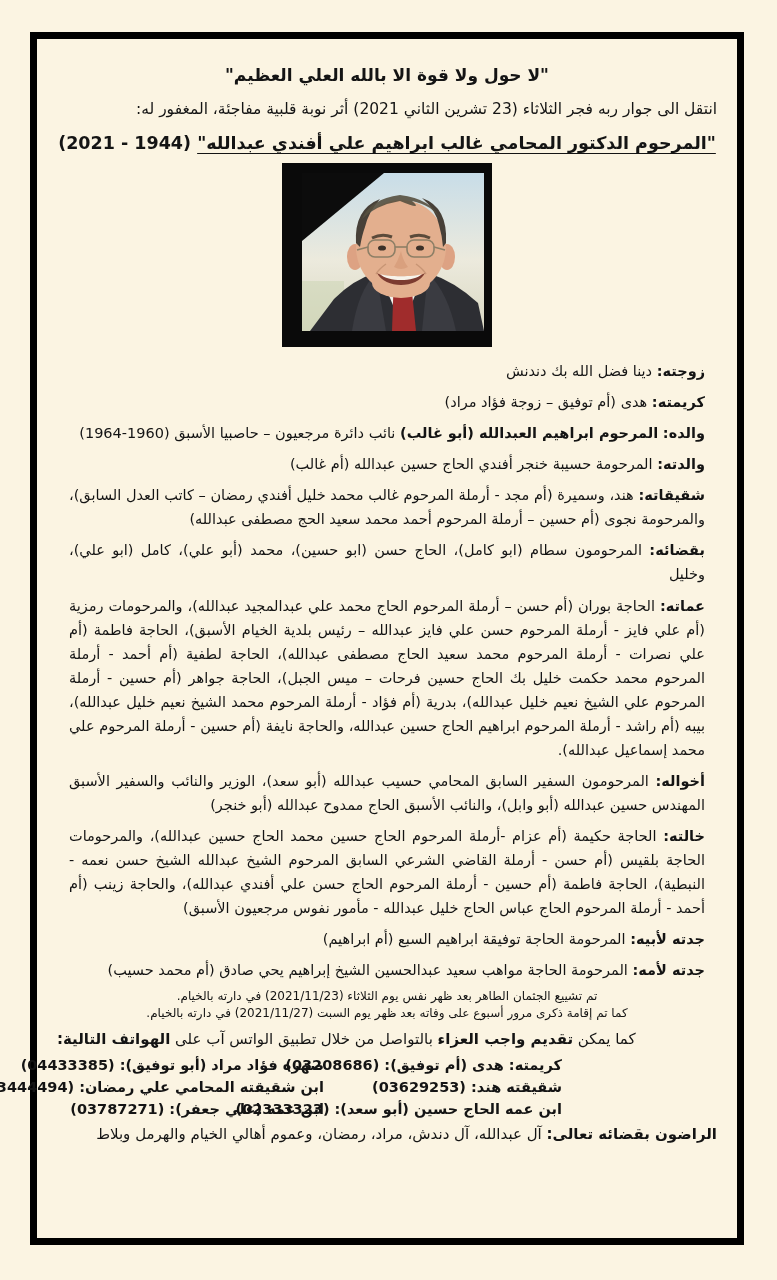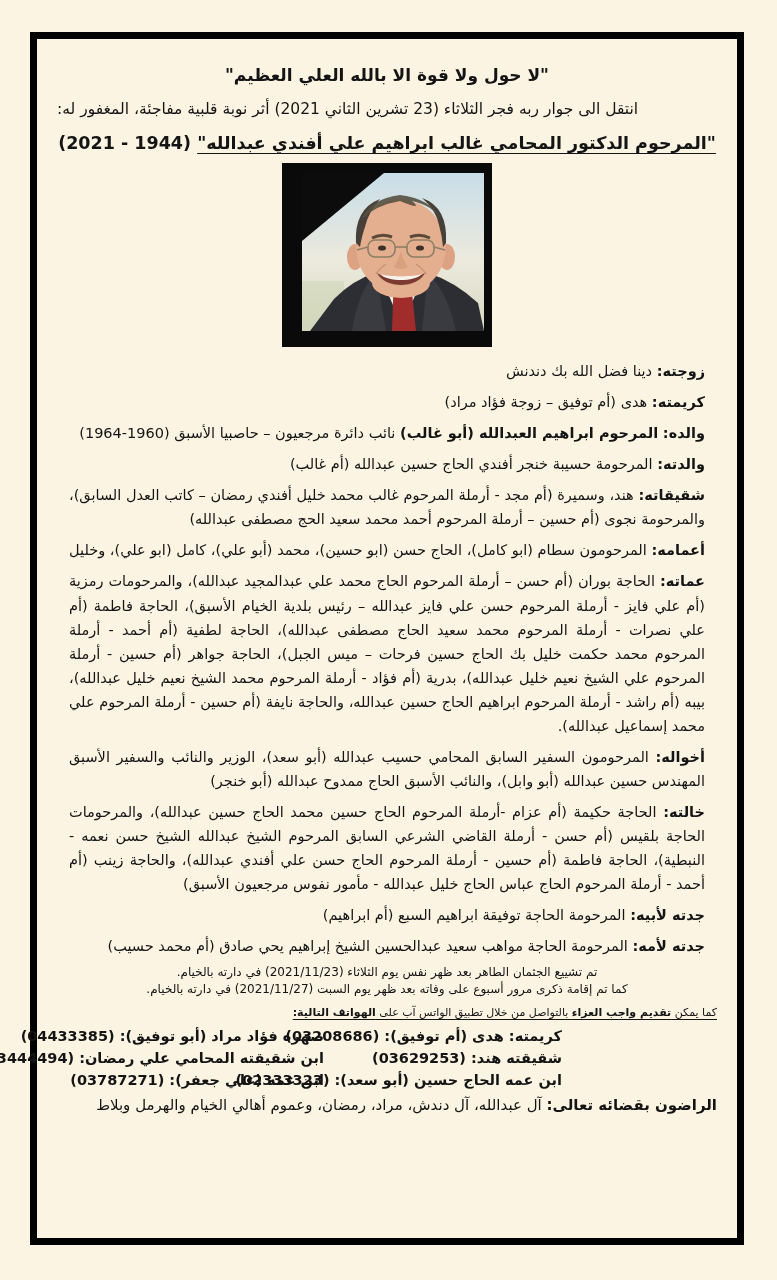--- a/index.html
+++ b/index.html
@@ -9,31 +9,31 @@
     font-family:"DejaVu Sans", sans-serif;
     overflow:hidden;
   }
   .frame {
     position:absolute; left:30px; top:32px;
     width:714px; height:1213px;
     border:7px solid #000; box-sizing:border-box;
     padding:22px 20px 0; direction:rtl;
   }
   .invocation { font-size:17px; font-weight:bold; margin:4px 0 15px; text-align:center; }
-  .announcement { font-size:15.5px; margin:0 0 15px; text-align:left; }
+  .announcement { font-size:15.5px; margin:0 0 15px; text-align:right; }
   .title { font-size:17.5px; font-weight:bold; margin:0 0 10px; text-align:center; }
   .title .uname { text-decoration:underline; text-underline-offset:4px; }
   .photo-wrap { width:210px; height:184px; margin:6px auto 12px; }
   .photo-wrap svg { display:block; width:210px; height:184px; }
   .fam { font-size:14.5px; line-height:1.66; margin:0 12px 7px; text-align:justify; }
   .fam .lbl { font-weight:bold; }
   .note { font-size:12px; text-align:center; margin:3px 0; }
   .condolence {
-    font-size:11px; text-align:right; margin:10px 0 9px;
-    text-decoration:underline; text-underline-offset:3px;
+    font-size:15px; text-align:left; margin:10px 0 9px;
+    text-underline-offset:3px;
   }
   .condolence .b { font-weight:bold; }
   .contacts {
     display:grid; grid-template-columns:238px 1fr;
     margin:2px 155px 6px 0; row-gap:6px;
     font-size:14.5px; font-weight:bold;
   }
   .contact-cell { text-align:right; white-space:nowrap; }
   .footer-line { font-size:15px; margin:8px 0 0; text-align:right; }
   .footer-line .lbl { font-weight:bold; }
@@ -104,21 +104,21 @@
     <p class="fam"><span class="lbl">زوجته:</span> <span>دينا فضل الله بك دندنش</span></p>
 
     <p class="fam"><span class="lbl">كريمته:</span> <span>هدى (أم توفيق – زوجة فؤاد مراد)</span></p>
 
     <p class="fam"><span class="lbl">والده:</span> <span class="lbl">المرحوم ابراهيم العبدالله (أبو غالب)</span> <span>نائب دائرة مرجعيون – حاصبيا الأسبق (1960-1964)</span></p>
 
     <p class="fam"><span class="lbl">والدته:</span> <span>المرحومة حسيبة خنجر أفندي الحاج حسين عبدالله (أم غالب)</span></p>
 
     <p class="fam"><span class="lbl">شقيقاته:</span> <span>هند، وسميرة (أم مجد - أرملة المرحوم غالب محمد خليل أفندي رمضان – كاتب العدل السابق)، والمرحومة نجوى (أم حسين – أرملة المرحوم أحمد محمد سعيد الحج مصطفى عبدالله)</span></p>
 
-    <p class="fam"><span class="lbl">أعمامه:</span> <span>المرحومون سطام (ابو كامل)، الحاج حسن (ابو حسين)، محمد (أبو علي)، كامل (ابو علي)، وخليل</span></p>
+    <p class="fam"><span class="lbl">بقضائه:</span> <span>المرحومون سطام (ابو كامل)، الحاج حسن (ابو حسين)، محمد (أبو علي)، كامل (ابو علي)، وخليل</span></p>
 
     <p class="fam"><span class="lbl">عماته:</span> <span>الحاجة بوران (أم حسن – أرملة المرحوم الحاج محمد علي عبدالمجيد عبدالله)، والمرحومات رمزية (أم علي فايز - أرملة المرحوم حسن علي فايز عبدالله – رئيس بلدية الخيام الأسبق)، الحاجة فاطمة (أم علي نصرات - أرملة المرحوم محمد سعيد الحاج مصطفى عبدالله)، الحاجة لطفية (أم أحمد - أرملة المرحوم محمد حكمت خليل بك الحاج حسين فرحات – ميس الجبل)، الحاجة جواهر (أم حسين - أرملة المرحوم علي الشيخ نعيم خليل عبدالله)، بدرية (أم فؤاد - أرملة المرحوم محمد الشيخ نعيم خليل عبدالله)، بيبه (أم راشد - أرملة المرحوم ابراهيم الحاج حسين عبدالله، والحاجة نايفة (أم حسين - أرملة المرحوم علي محمد إسماعيل عبدالله).</span></p>
 
     <p class="fam"><span class="lbl">أخواله:</span> <span>المرحومون السفير السابق المحامي حسيب عبدالله (أبو سعد)، الوزير والنائب والسفير الأسبق المهندس حسين عبدالله (أبو وابل)، والنائب الأسبق الحاج ممدوح عبدالله (أبو خنجر)</span></p>
 
     <p class="fam"><span class="lbl">خالته:</span> <span>الحاجة حكيمة (أم عزام -أرملة المرحوم الحاج حسين محمد الحاج حسين عبدالله)، والمرحومات الحاجة بلقيس (أم حسن - أرملة القاضي الشرعي السابق المرحوم الشيخ عبدالله الشيخ حسن نعمه - النبطية)، الحاجة فاطمة (أم حسين - أرملة المرحوم الحاج حسن علي أفندي عبدالله)، والحاجة زينب (أم أحمد - أرملة المرحوم الحاج عباس الحاج خليل عبدالله - مأمور نفوس مرجعيون الأسبق)</span></p>
 
     <p class="fam"><span class="lbl">جدته لأبيه:</span> <span>المرحومة الحاجة توفيقة ابراهيم السبع (أم ابراهيم)</span></p>
 
     <p class="fam"><span class="lbl">جدته لأمه:</span> <span>المرحومة الحاجة مواهب سعيد عبدالحسين الشيخ إبراهيم يحي صادق (أم محمد حسيب)</span></p>

